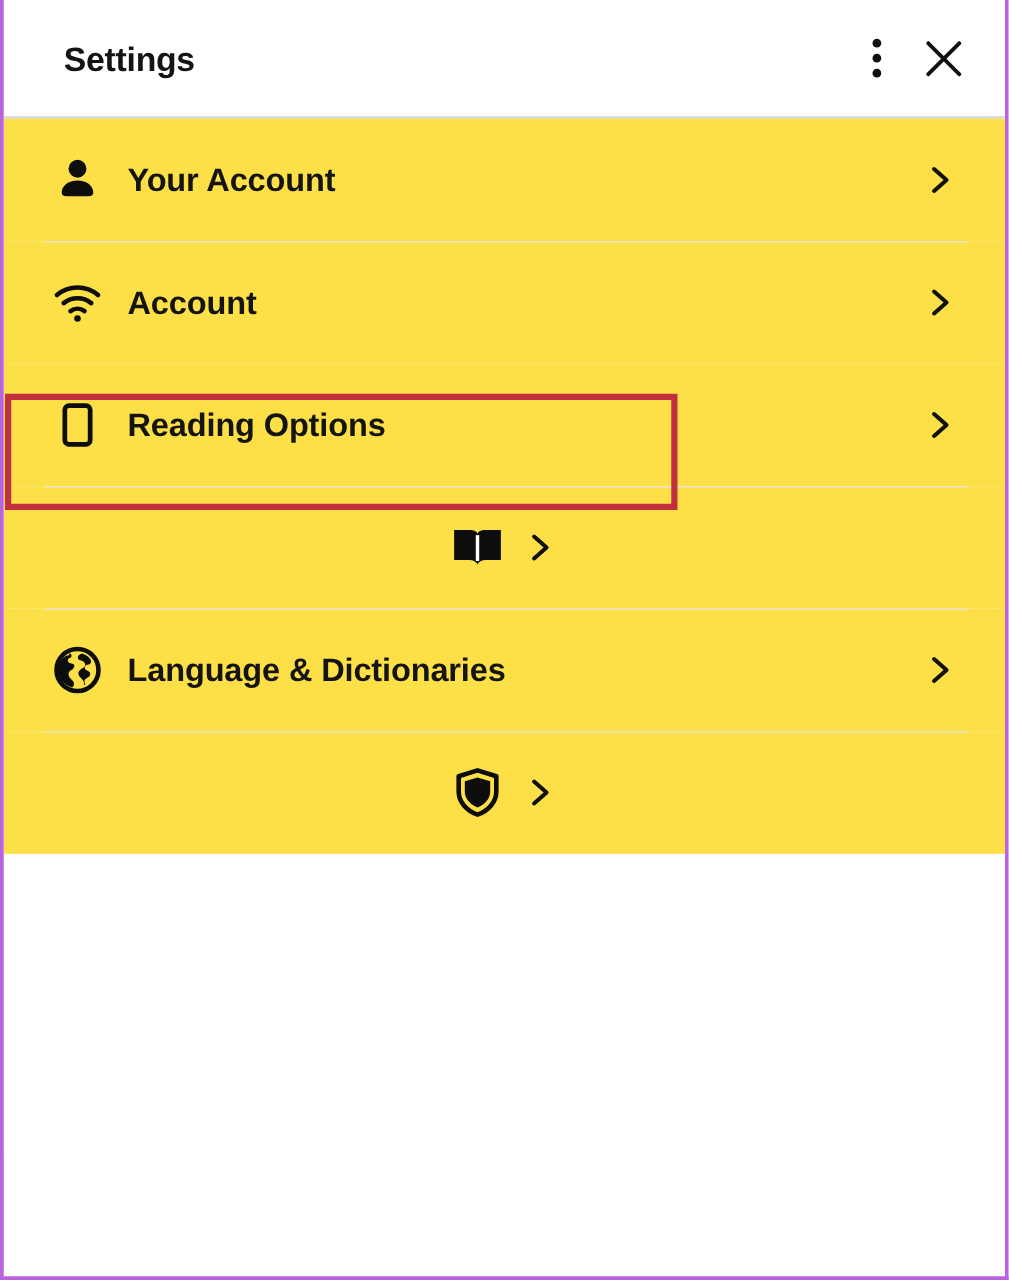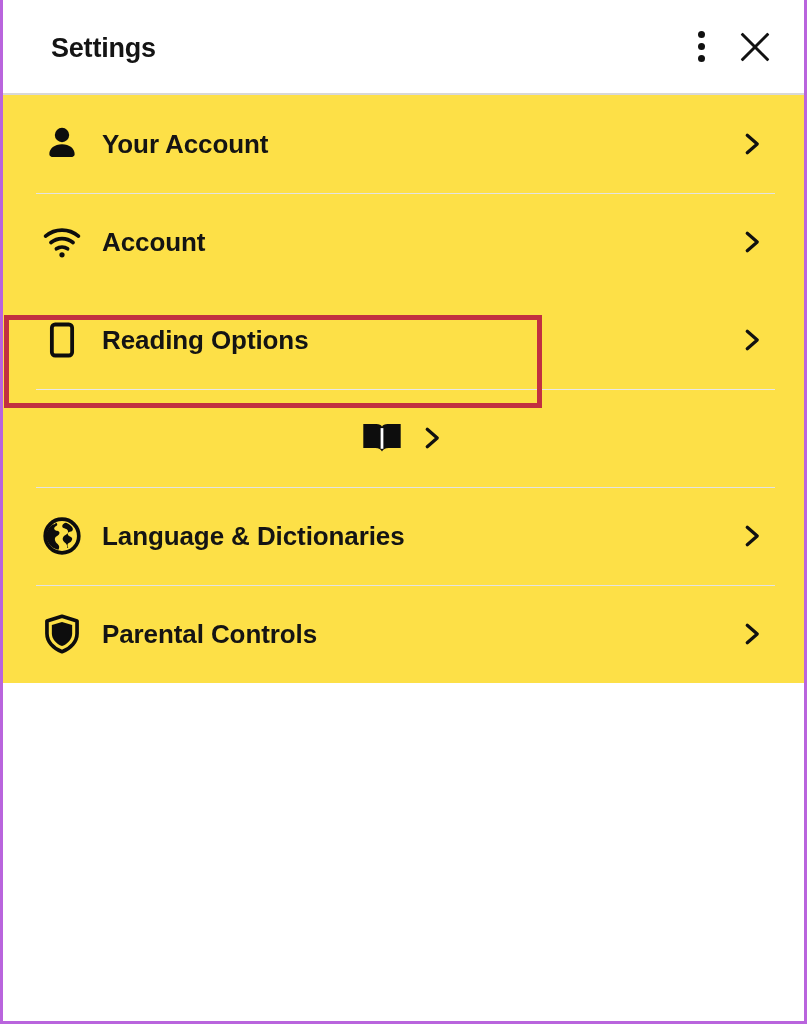--- a/index.html
+++ b/index.html
@@ -253,21 +253,20 @@
       </span>
     </div>
 
     <div class="settings-row">
       <span class="row-icon">
         <svg width="42" height="42" viewBox="0 0 24 24" aria-hidden="true">
           <path d="M12 1.9 3.4 4.6v7.1c0 4.5 3.5 8.6 8.6 10.4 5.1-1.8 8.6-5.9 8.6-10.4V4.6L12 1.9z" fill="none" stroke="currentColor" stroke-width="2.1" stroke-linejoin="round"></path>
           <path d="M12 5.1 6.2 6.9v4.8c0 3.1 2.4 5.9 5.8 7.2 3.4-1.3 5.8-4.1 5.8-7.2V6.9L12 5.1z" fill="currentColor"></path>
         </svg>
       </span>
-      <span class="row-label">Parental Controls</span>
       <span class="row-chevron">
         <svg width="30" height="30" viewBox="0 0 24 24" fill="none" stroke="currentColor" stroke-width="2.6" stroke-linecap="round" stroke-linejoin="round" aria-hidden="true">
           <polyline points="9 5 17 12 9 19"></polyline>
         </svg>
       </span>
     </div>
 
 
     <div id="list-filler"></div>
   </div>

